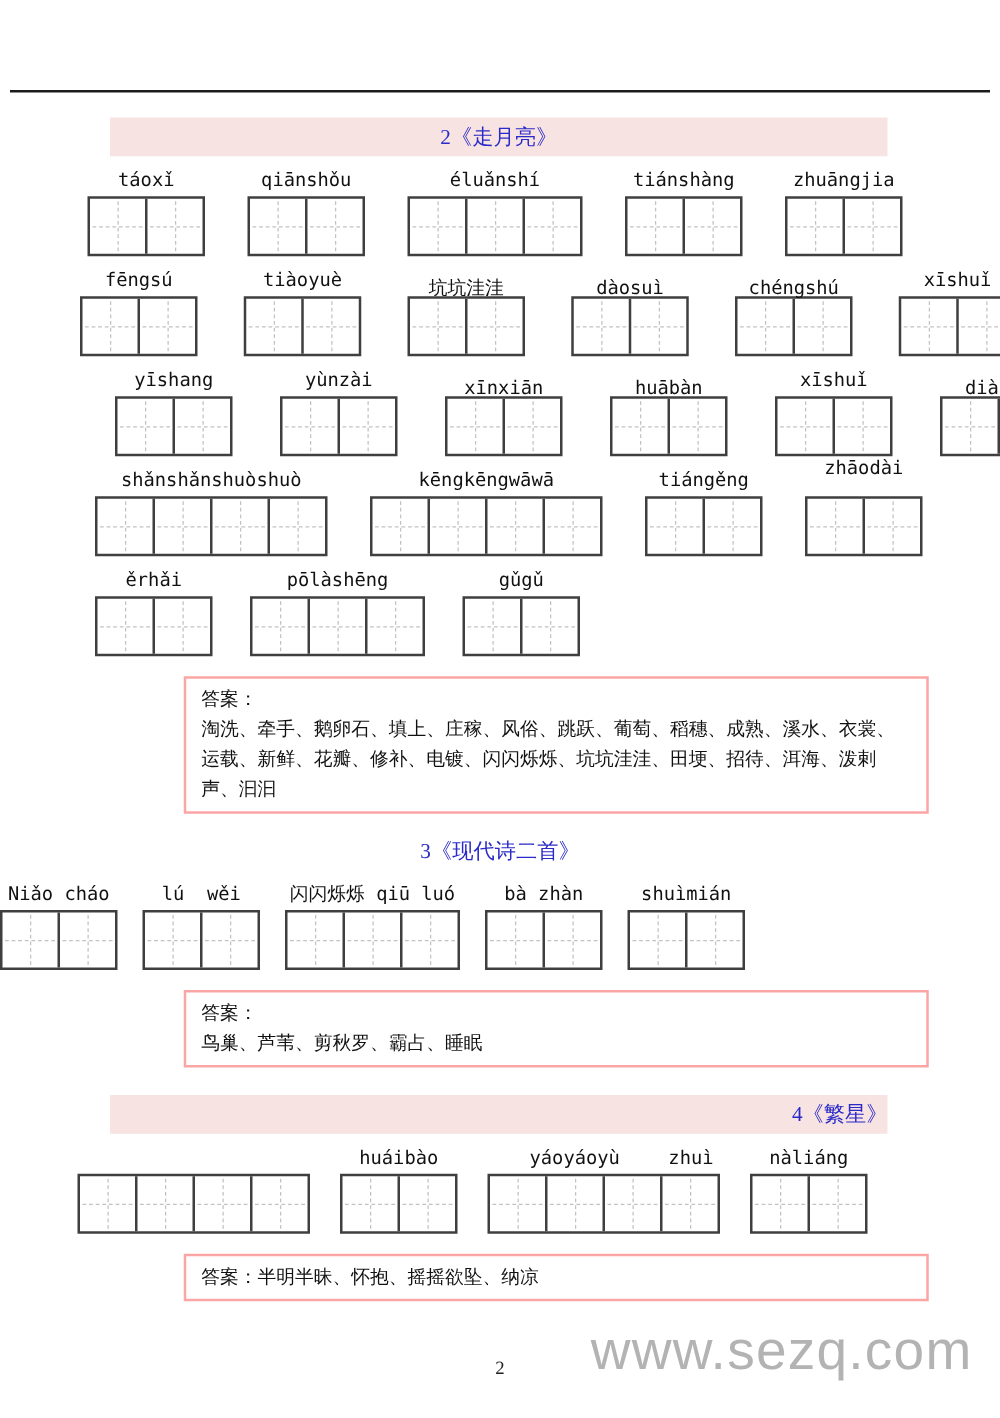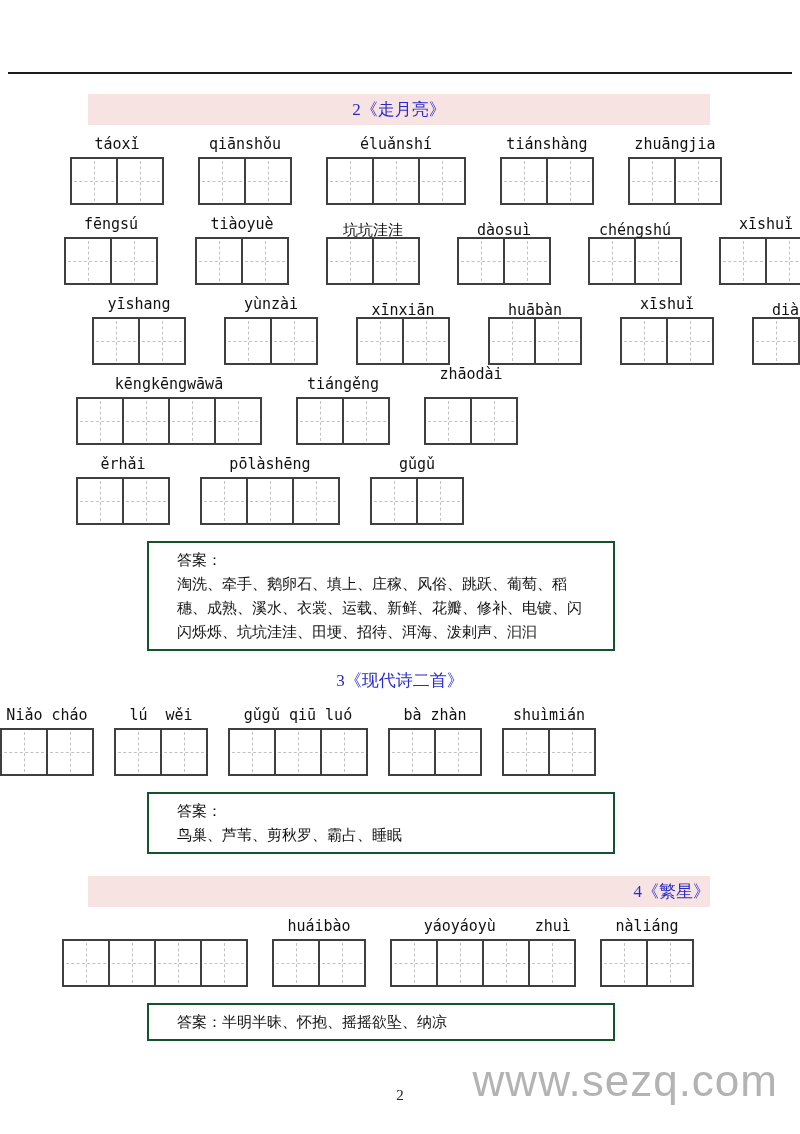--- a/index.html
+++ b/index.html
@@ -25,22 +25,22 @@
   .pinyin-label.low{transform:translateY(6px);}
   .pinyin-label.high{transform:translateY(-10px);}
   .pinyin-label.split{display:flex;}
   .pinyin-label.split span:first-child{flex:3;text-align:center;}
   .pinyin-label.split span:last-child{flex:1;text-align:center;}
   .grid{display:flex;border:2px solid #3f3f3f;background:#fff;}
   .cell{width:44px;height:44px;position:relative;border-left:2px solid #3f3f3f;}
   .cell:first-child{border-left:none;}
   .cell::before{content:"";position:absolute;left:50%;top:2px;bottom:2px;border-left:1px dashed #c2c2c2;}
   .cell::after{content:"";position:absolute;top:50%;left:2px;right:2px;border-top:1px dashed #c2c2c2;}
-  .answer-box{margin:16px 0 0 147px;width:468px;box-sizing:border-box;border:2px solid #14532d;
-              padding:5px 28px;font-size:15px;line-height:24px;color:#111;}
+  .answer-box{margin:16px 0 0 147px;width:596px;box-sizing:border-box;border:2px solid #fca5a5;
+              padding:5px 12px;font-size:15px;line-height:24px;color:#111;}
   .answer-box .ans-label{display:block;}
   .answer-box.inline .ans-label{display:inline;}
   .page-num{margin-top:46px;text-align:center;font-size:15px;color:#222;}
   .watermark{position:absolute;top:1056px;right:22px;font-family:"Liberation Sans",sans-serif;
              font-size:44px;color:#b3b3b3;letter-spacing:1px;}
 </style>
 </head>
 <body>
 
 <div class="page">
@@ -169,20 +169,29 @@
           <div class="word-item">
             <div class="pinyin-label low">diàndù</div>
             <div class="grid">
               <div class="cell"></div>
               <div class="cell"></div>
             </div>
           </div>
         </div>
         <div class="word-row r-0-3">
           <div class="word-item">
+            <div class="pinyin-label">shǎnshǎnshuòshuò</div>
+            <div class="grid">
+              <div class="cell"></div>
+              <div class="cell"></div>
+              <div class="cell"></div>
+              <div class="cell"></div>
+            </div>
+          </div>
+          <div class="word-item">
             <div class="pinyin-label">kēngkēngwāwā</div>
             <div class="grid">
               <div class="cell"></div>
               <div class="cell"></div>
               <div class="cell"></div>
               <div class="cell"></div>
             </div>
           </div>
           <div class="word-item">
             <div class="pinyin-label">tiángěng</div>
@@ -236,21 +245,21 @@
             </div>
           </div>
           <div class="word-item">
             <div class="pinyin-label">lú  wěi</div>
             <div class="grid">
               <div class="cell"></div>
               <div class="cell"></div>
             </div>
           </div>
           <div class="word-item">
-            <div class="pinyin-label">gǔgǔ qiū luó</div>
+            <div class="pinyin-label">闪闪烁烁 qiū luó</div>
             <div class="grid">
               <div class="cell"></div>
               <div class="cell"></div>
               <div class="cell"></div>
             </div>
           </div>
           <div class="word-item">
             <div class="pinyin-label">bà zhàn</div>
             <div class="grid">
               <div class="cell"></div>

